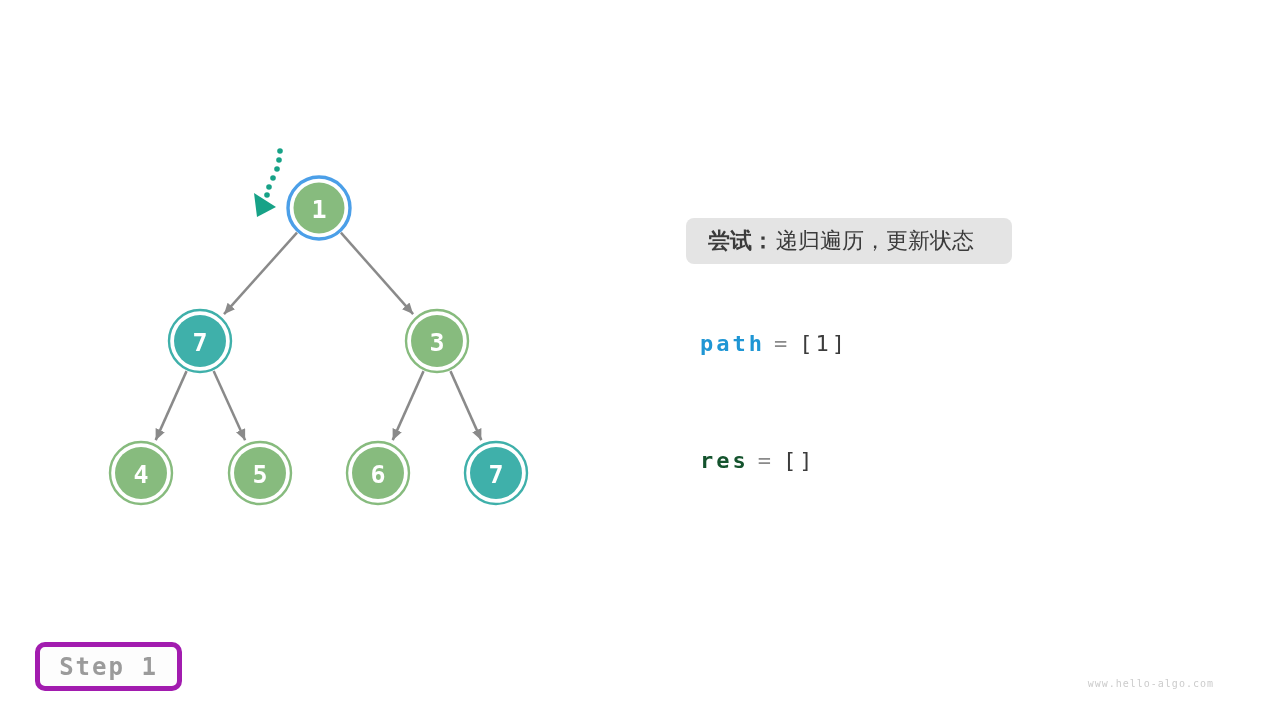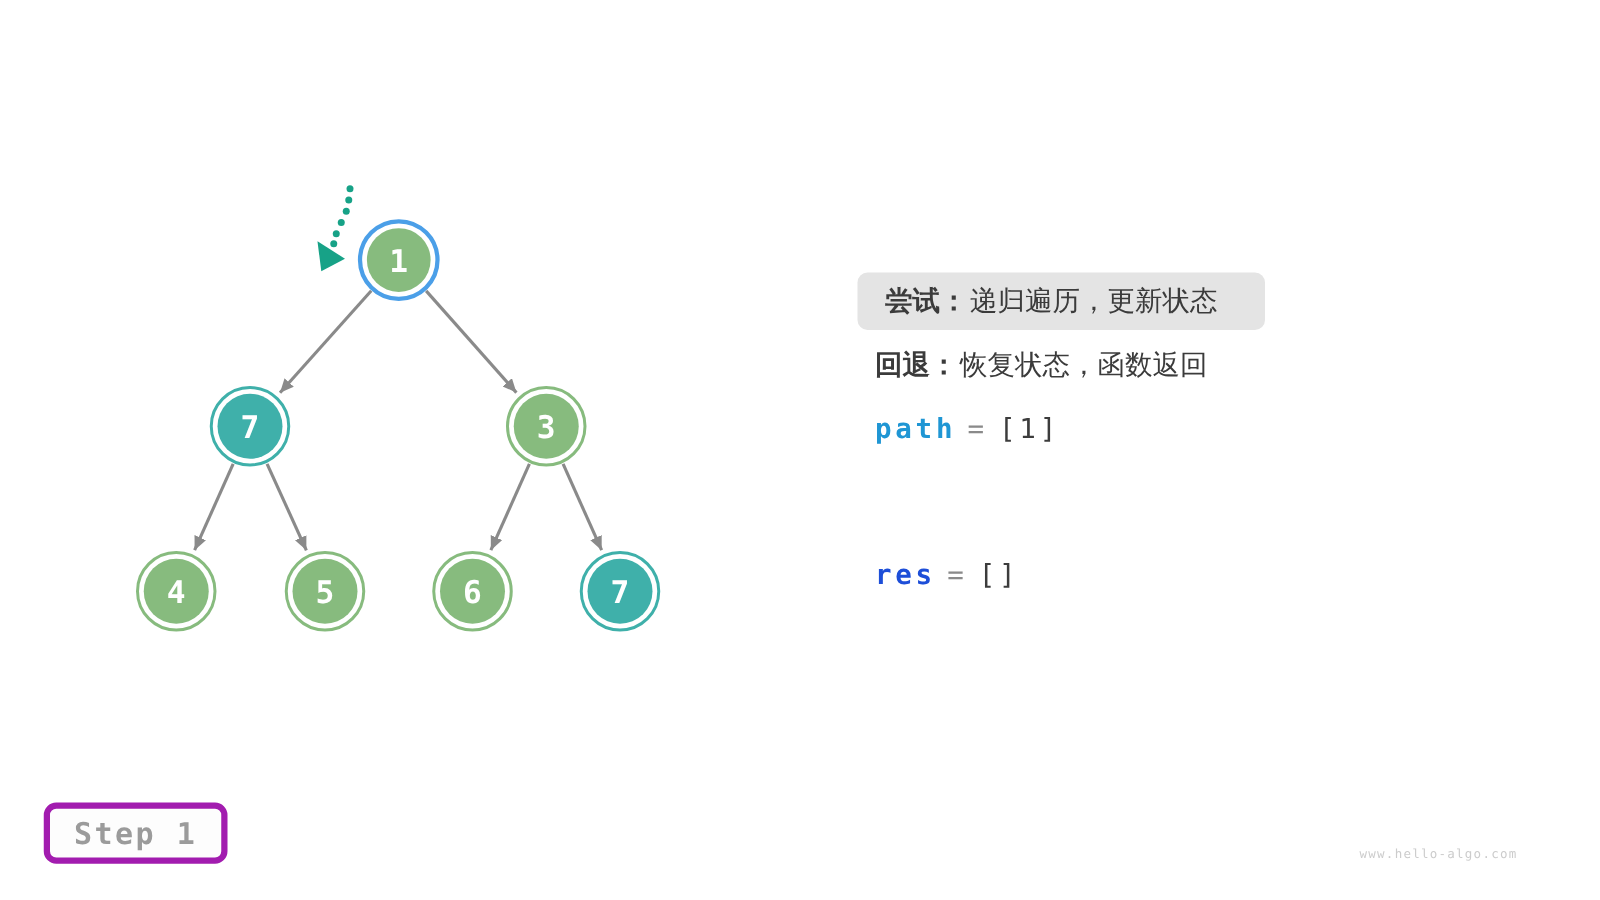--- a/index.html
+++ b/index.html
@@ -55,21 +55,21 @@
     letter-spacing: 3px;
     font-size: 22px;
   }
   .path-line { top: 329px; }
   .res-line  { top: 446px; }
   .var-name {
     font-weight: 700;
     margin-right: 9px;
   }
   .var-name.path { color: #1f96d4; }
-  .var-name.res  { color: #1d4ed8; }
+  .var-name.res  { color: #14532d; }
   .equals {
     color: #8a8a8a;
     margin-right: 9px;
   }
   .code-value { color: #3c3c3c; }
   .step-badge {
     position: absolute;
     left: 35px;
     top: 642px;
     width: 147px;
@@ -158,23 +158,20 @@
         <circle cx="496" cy="473" r="26" fill="#3FB0AA"></circle>
         <text x="496" y="474" fill="#FFFFFF" text-anchor="middle" dominant-baseline="central" font-family="&quot;DejaVu Sans Mono&quot;, monospace" font-size="25" font-weight="bold">7</text>
       </g>
     </svg>
 
   <div class="try-box">
     <span class="cjk-label">尝试：</span>
       <span>递归遍历，更新状态</span>
   </div>
 
-  <div class="panel-line back-line">
-    <span class="cjk-label">回退：</span><span>恢复状态，函数返回</span>
-  </div>
 
   <div class="panel-line code-line path-line">
     <span class="var-name path">path</span><span class="equals">=</span><span class="code-value">[1]</span>
   </div>
 
   <div class="panel-line code-line res-line">
     <span class="var-name res">res</span><span class="equals">=</span><span class="code-value">[]</span>
   </div>
 
   <div class="step-badge">Step 1</div>

